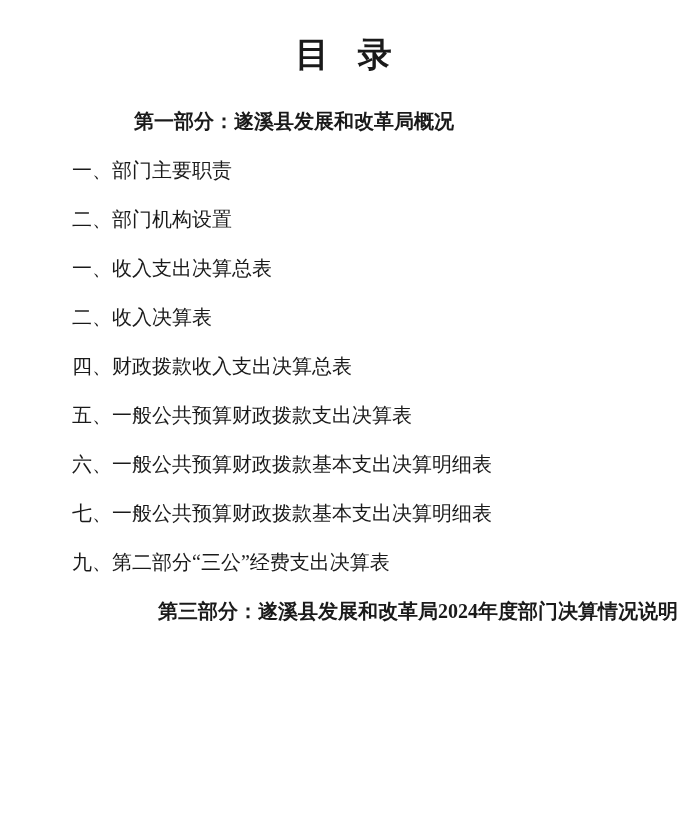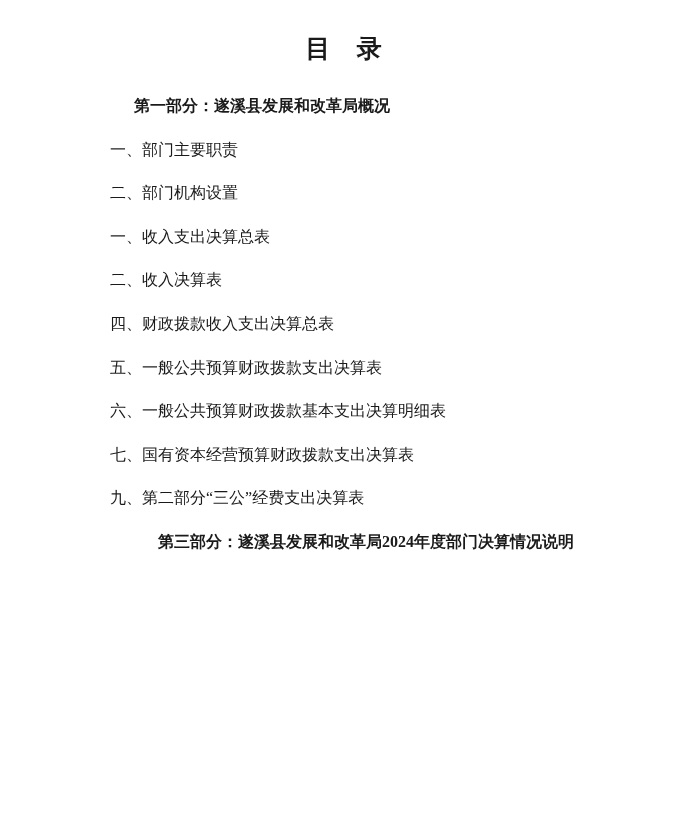--- a/index.html
+++ b/index.html
@@ -16,51 +16,51 @@
   }
   .page {
     position: relative;
     width: 697px;
     height: 814px;
     box-sizing: border-box;
     padding: 0;
   }
   .doc-title {
     text-align: center;
-    font-size: 25px;
+    font-size: 34px;
     font-weight: bold;
     letter-spacing: 10px;
     margin: 22px 0 0 0;
     padding-top: 10px;
     font-family: "Liberation Serif", "DejaVu Serif", serif;
   }
   .toc {
     margin: 30px 0 0 0;
     padding: 0;
     list-style: none;
   }
   .toc-entry {
-    font-size: 16px;
+    font-size: 20px;
     line-height: 1.35;
     margin: 0 0 22px 0;
     padding: 0;
     font-family: "Liberation Serif", "DejaVu Serif", serif;
   }
   .level-1 {
     font-weight: bold;
     padding-left: 134px;
     text-indent: 0;
   }
   .level-1.wrap {
     padding-left: 104px;
     text-indent: 54px;
   }
   .level-2 {
     font-weight: normal;
-    padding-left: 110px;
+    padding-left: 72px;
   }
 </style>
 </head>
 <body>
 
 <div class="page">
 
   <div class="doc-title">目  录</div>
 
   <div class="toc">
@@ -77,21 +77,21 @@
 
     <div class="toc-entry level-2">二、收入决算表</div>
 
 
     <div class="toc-entry level-2">四、财政拨款收入支出决算总表</div>
 
     <div class="toc-entry level-2">五、一般公共预算财政拨款支出决算表</div>
 
     <div class="toc-entry level-2">六、一般公共预算财政拨款基本支出决算明细表</div>
 
-    <div class="toc-entry level-2">七、国有资本经营预算财政拨款支出决算表</div>
+    <div class="toc-entry level-2">七、一般公共预算财政拨款基本支出决算明细表</div>
 
 
     <div class="toc-entry level-2">九、第二部分“三公”经费支出决算表</div>
 
     <div class="toc-entry level-1 wrap">第三部分：遂溪县发展和改革局2024年度部门决算情况说明</div>
 
 
   </div>
 
 </div>

